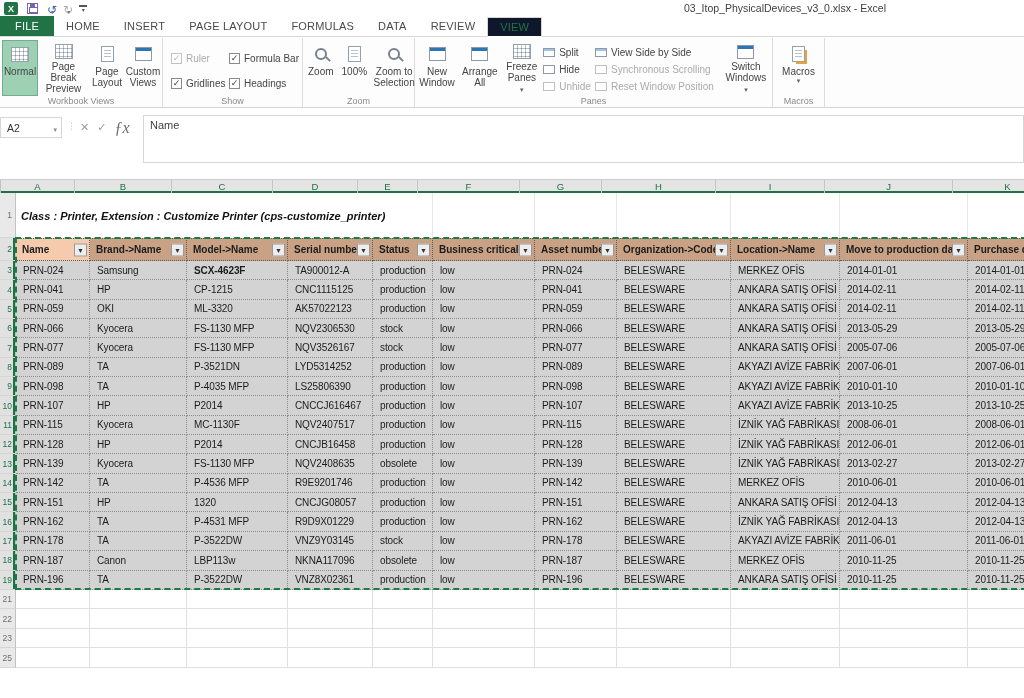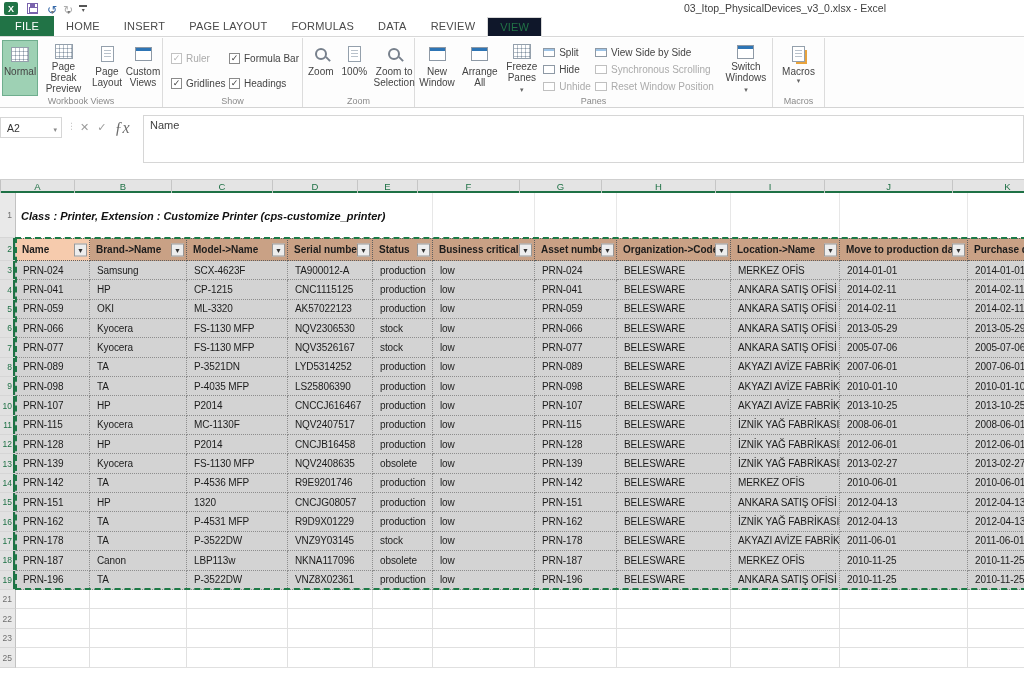--- a/index.html
+++ b/index.html
@@ -371,21 +371,21 @@
           <span class="filterbtn">▼</span>
         </div>
         <div class="c hdr" style="width: 110px; flex: 0 0 110px;">
           <span style="overflow: hidden; white-space: nowrap; padding-right: 16px;">Purchase date</span>
         </div>
       </div>
       <div class="row" style="height: 19.35px;">
         <div class="gut selr">3</div>
         <div class="c d" style="width: 74px; flex: 0 0 74px;">PRN-024</div>
         <div class="c d" style="width: 97px; flex: 0 0 97px;">Samsung</div>
-        <div class="c d" style="width: 101px; flex: 0 0 101px;">SCX-4623F</div>
+        <div class="c d" style="width: 101px; flex: 0 0 101px; font-weight: bold;">SCX-4623F</div>
         <div class="c d" style="width: 85px; flex: 0 0 85px;">TA900012-A</div>
         <div class="c d" style="width: 60px; flex: 0 0 60px;">production</div>
         <div class="c d" style="width: 102px; flex: 0 0 102px;">low</div>
         <div class="c d" style="width: 82px; flex: 0 0 82px;">PRN-024</div>
         <div class="c d" style="width: 114px; flex: 0 0 114px;">BELESWARE</div>
         <div class="c d" style="width: 109px; flex: 0 0 109px;">MERKEZ OFİS</div>
         <div class="c d" style="width: 128px; flex: 0 0 128px;">2014-01-01</div>
         <div class="c d" style="width: 110px; flex: 0 0 110px;">2014-01-01</div>
       </div>
       <div class="row" style="height: 19.35px;">

